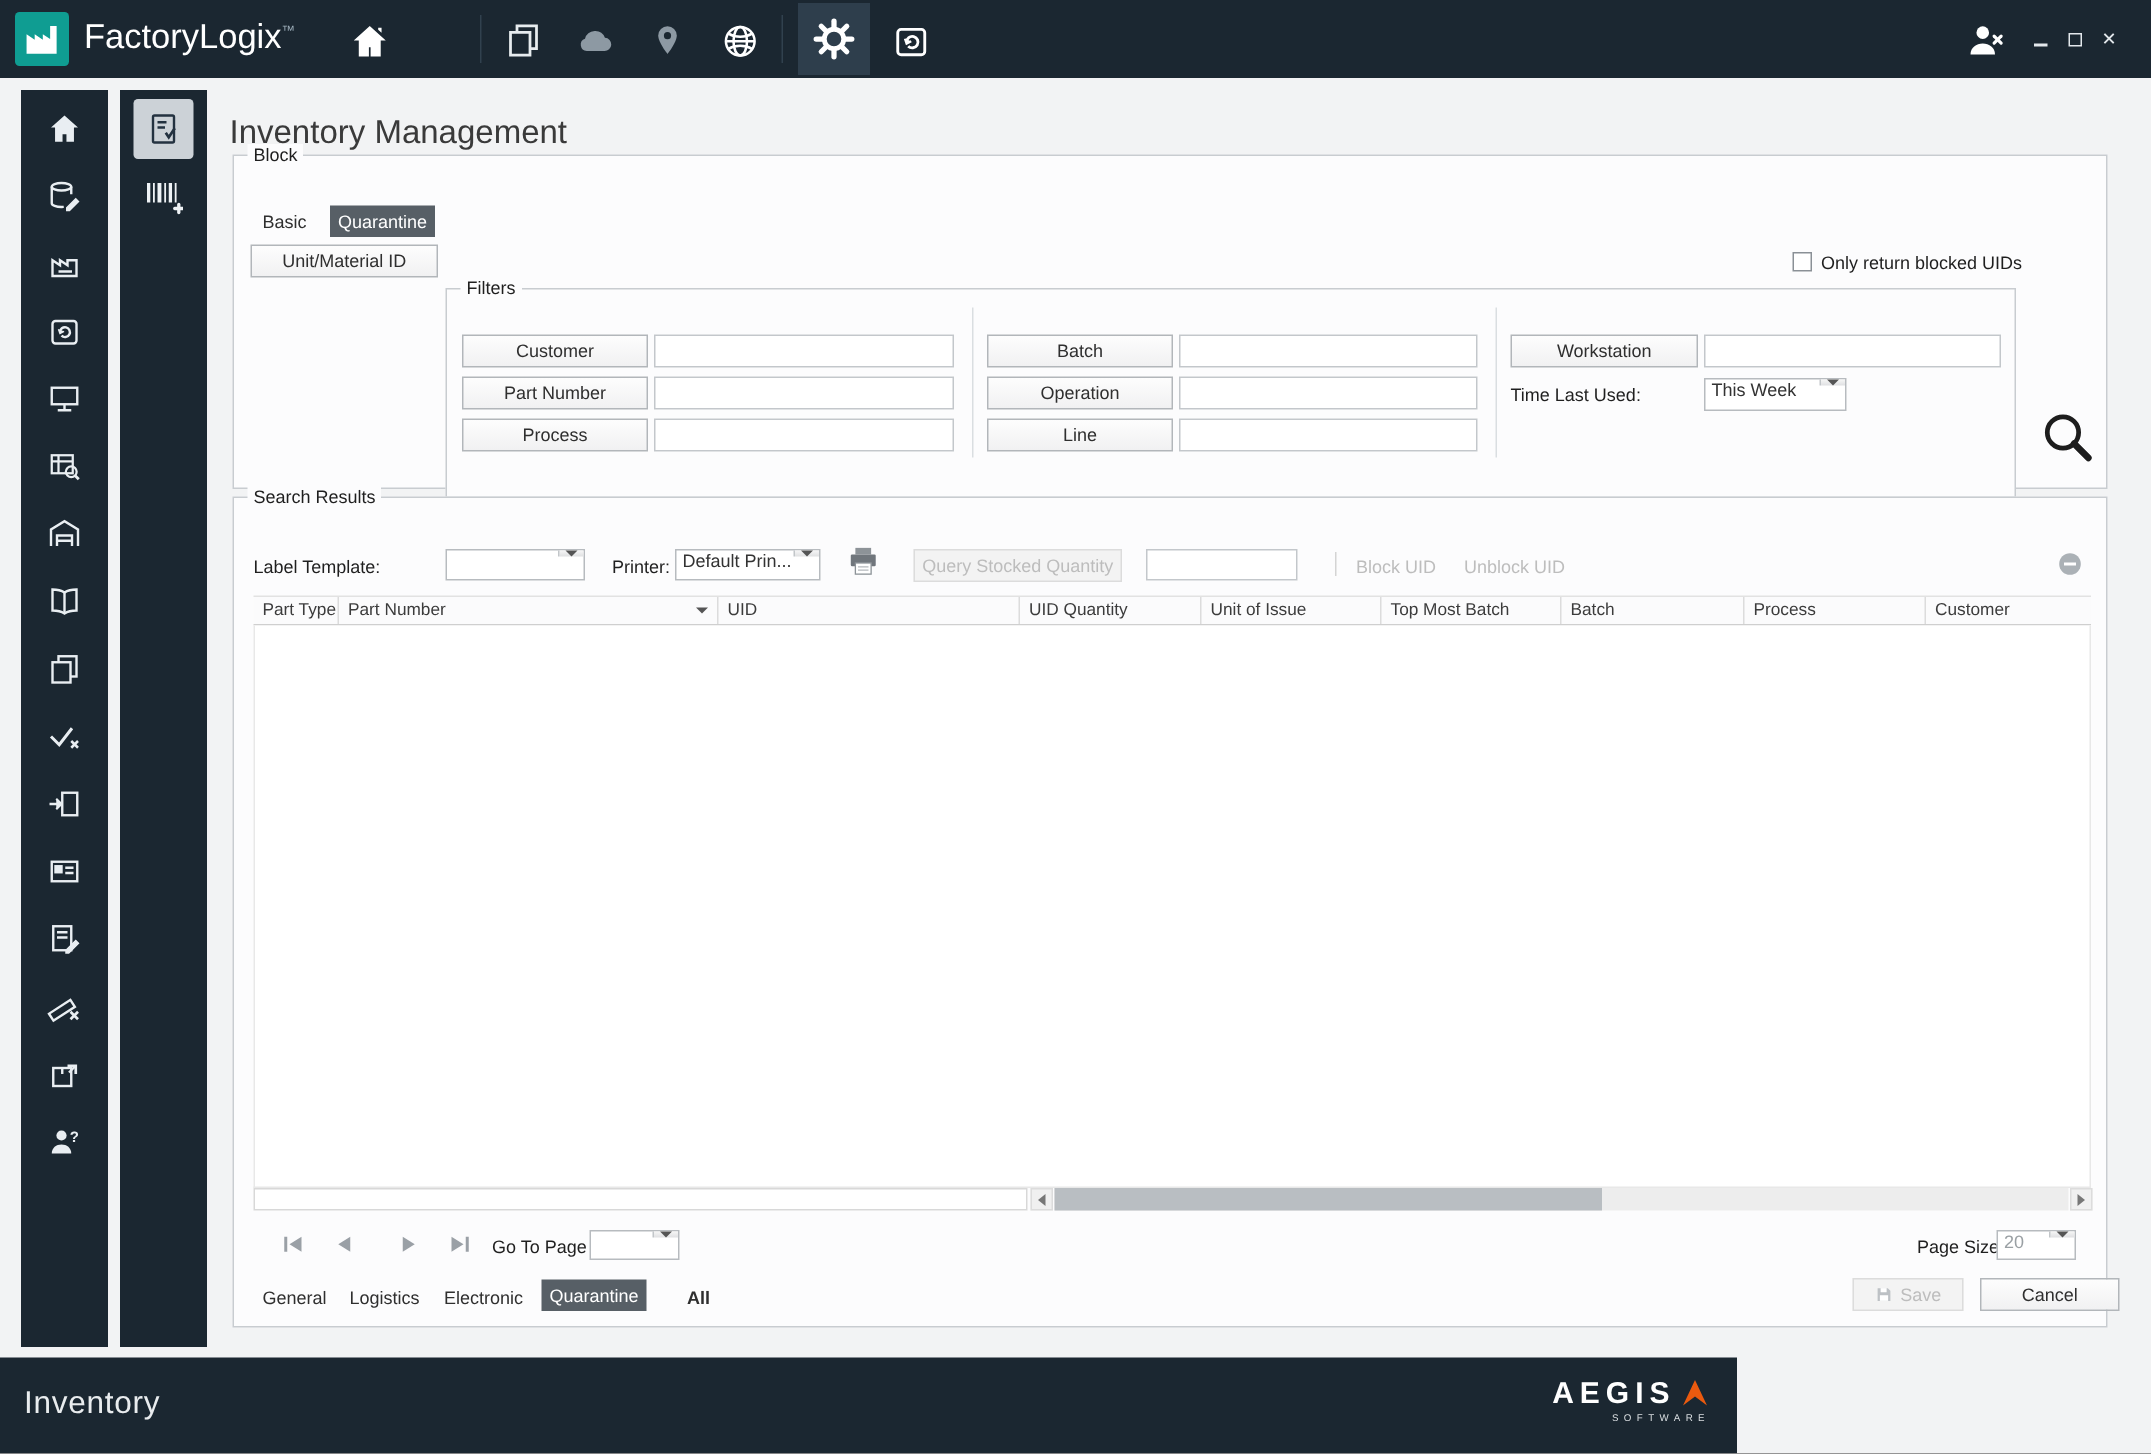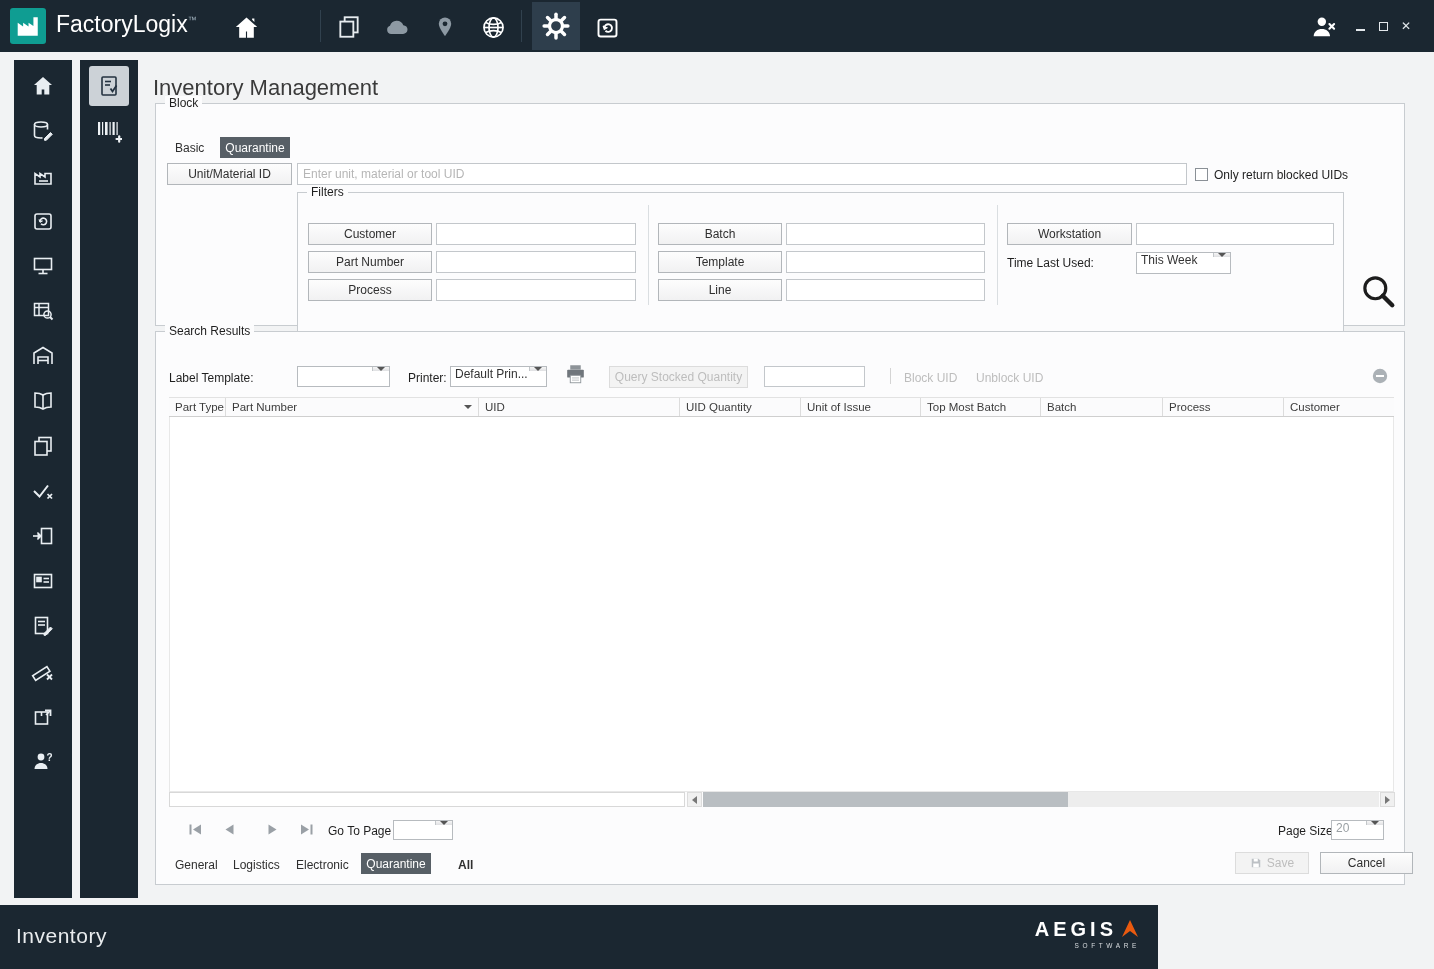--- a/index.html
+++ b/index.html
@@ -312,39 +312,38 @@
 
   <div class="page-title">Inventory Management</div>
 
   <div class="groupbox" style="left:155px;top:103px;width:1250px;height:223px">
     <span class="group-label">Block</span>
 
     <span class="tab-plain" style="left:19px;top:37px">Basic</span>
     <div class="tab-sel" style="left:64px;top:33px;width:70px;height:21px">Quarantine</div>
 
     <div class="btn" style="left:11px;top:59px;width:125px">Unit/Material ID</div>
-    <input class="input" style="left: 141px; top: 59px; width: 890px;" placeholder="Enter unit, material or tool UID">
     <div class="checkbox" style="left:1039px;top:64px"></div>
     <span class="lbl" style="left:1058px;top:64px">Only return blocked UIDs</span>
 
     <div class="groupbox" style="left:141px;top:88px;width:1047px;height:140px">
       <span class="group-label">Filters</span>
 
       <div class="btn" style="left:10px;top:30px;width:124px">Customer</div>
       <input class="input" style="left: 138px; top: 30px; width: 200px;">
       <div class="btn" style="left:10px;top:58px;width:124px">Part Number</div>
       <input class="input" style="left: 138px; top: 58px; width: 200px;">
       <div class="btn" style="left:10px;top:86px;width:124px">Process</div>
       <input class="input" style="left: 138px; top: 86px; width: 200px;">
 
       <div class="vdiv" style="left:350px;top:12px;height:100px"></div>
 
       <div class="btn" style="left:360px;top:30px;width:124px">Batch</div>
       <input class="input" style="left: 488px; top: 30px; width: 199px;">
-      <div class="btn" style="left:360px;top:58px;width:124px">Template</div>
+      <div class="btn" style="left:360px;top:58px;width:124px">Operation</div>
       <input class="input" style="left: 488px; top: 58px; width: 199px;">
       <div class="btn" style="left:360px;top:86px;width:124px">Line</div>
       <input class="input" style="left: 488px; top: 86px; width: 199px;">
 
       <div class="vdiv" style="left:699px;top:12px;height:100px"></div>
 
       <div class="btn" style="left:709px;top:30px;width:125px">Workstation</div>
       <input class="input" style="left: 838px; top: 30px; width: 198px;">
       <span class="lbl" style="left:709px;top:63px">Time Last Used:</span>
       <div class="combo" style="left:838px;top:59px;width:95px;height:22px">

